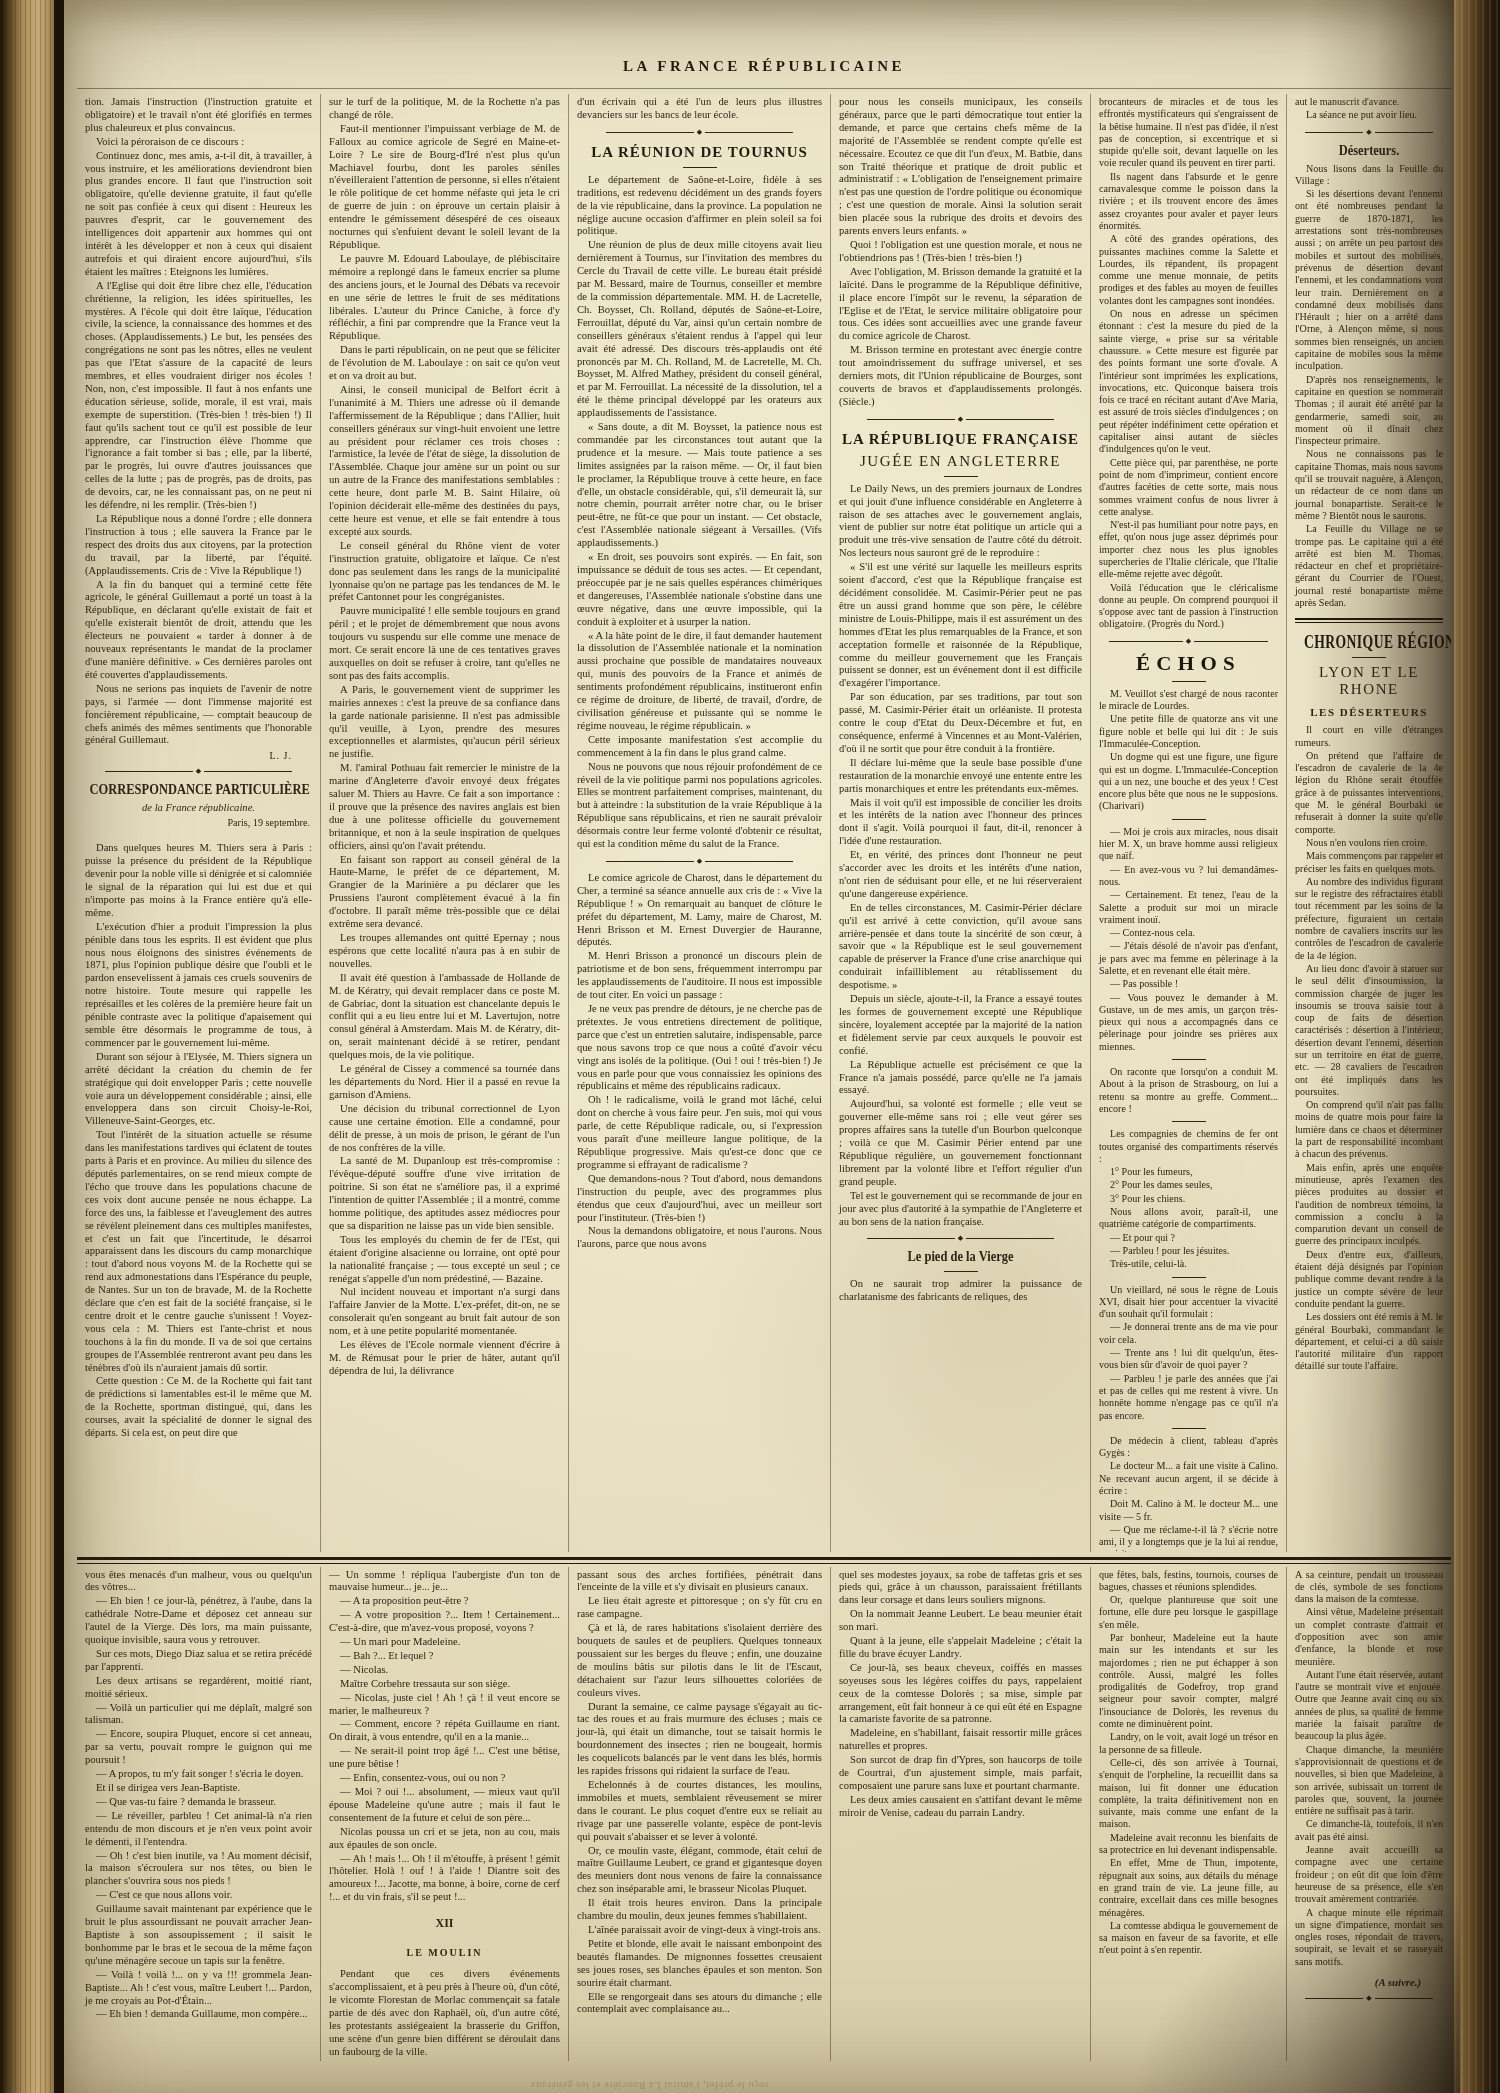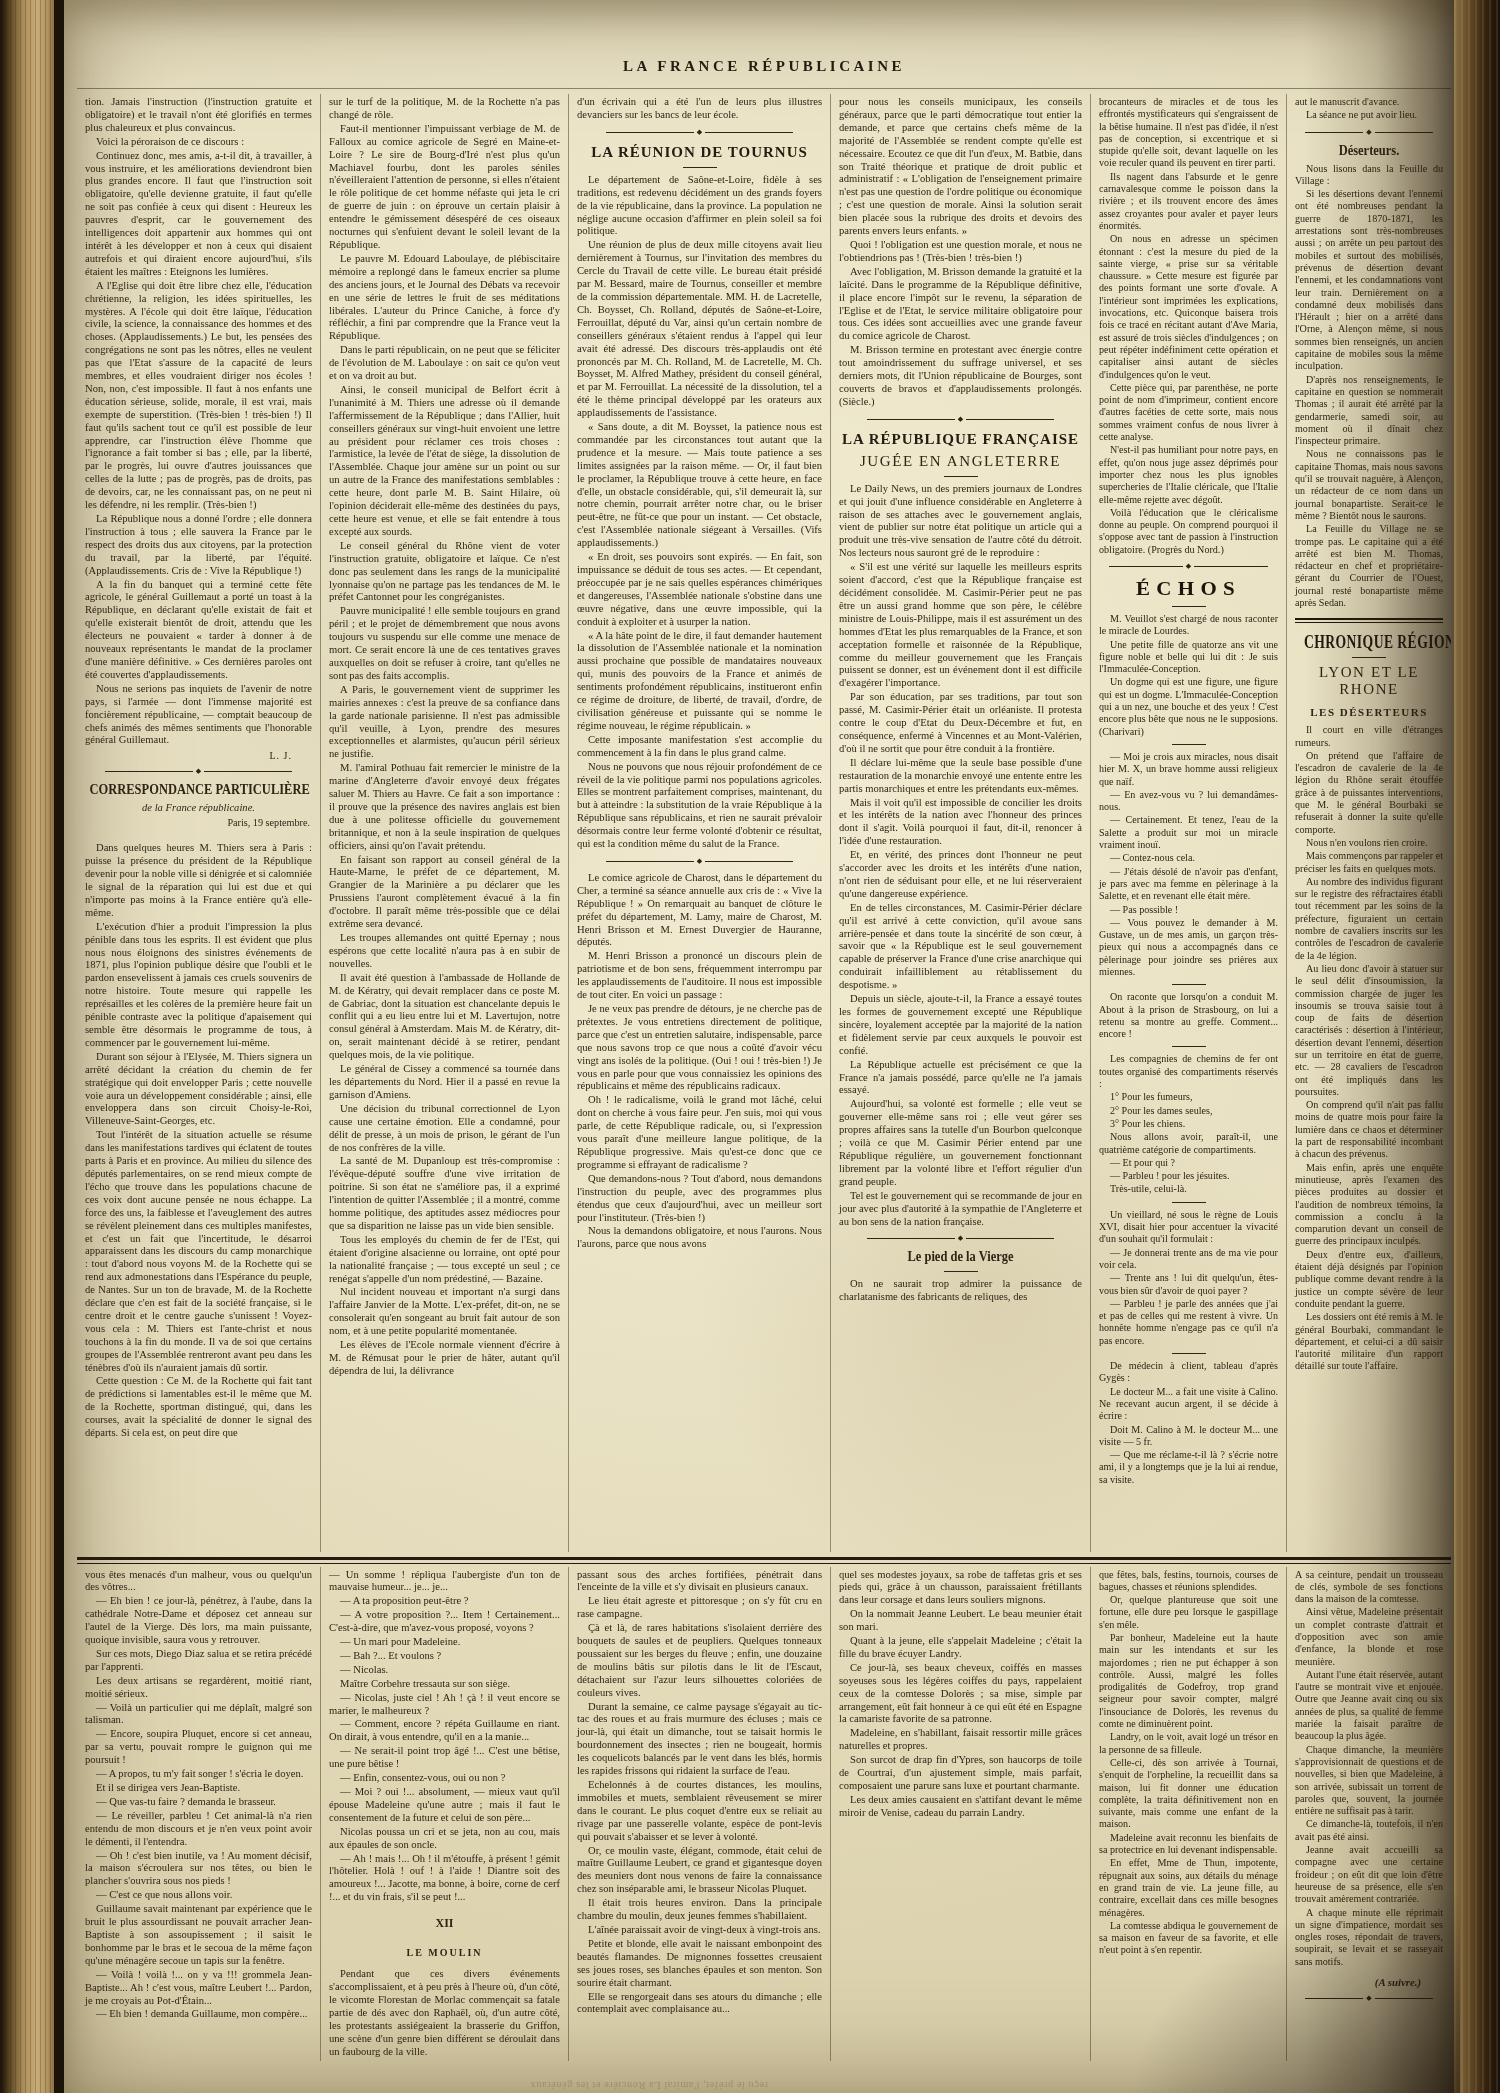--- a/index.html
+++ b/index.html
@@ -200,20 +200,21 @@
             <span class="od">◆</span>
             <span class="ol"></span>
           </div>
           <div class="b-h4">Le pied de la Vierge</div>
           <div class="b-rule"></div>
           <div class="b-p">On ne saurait trop admirer la puissance de charlatanisme des fabricants de reliques, des</div>
         </div>
       <div class="col tight" style="width:196px">
           <div class="b-p b-pn">brocanteurs de miracles et de tous les effrontés mystificateurs qui s'engraissent de la bêtise humaine. Il n'est pas d'idée, il n'est pas de conception, si excentrique et si stupide qu'elle soit, devant laquelle on les voie reculer quand ils peuvent en tirer parti.</div>
           <div class="b-p">Ils nagent dans l'absurde et le genre carnavalesque comme le poisson dans la rivière ; et ils trouvent encore des âmes assez croyantes pour avaler et payer leurs énormités.</div>
+          <div class="b-p">A côté des grandes opérations, des puissantes machines comme la Salette et Lourdes, ils répandent, ils propagent comme une menue monnaie, de petits prodiges et des fables au moyen de feuilles volantes dont les campagnes sont inondées.</div>
           <div class="b-p">On nous en adresse un spécimen étonnant : c'est la mesure du pied de la sainte vierge, « prise sur sa véritable chaussure. » Cette mesure est figurée par des points formant une sorte d'ovale. A l'intérieur sont imprimées les explications, invocations, etc. Quiconque baisera trois fois ce tracé en récitant autant d'Ave Maria, est assuré de trois siècles d'indulgences ; on peut répéter indéfiniment cette opération et capitaliser ainsi autant de siècles d'indulgences qu'on le veut.</div>
           <div class="b-p">Cette pièce qui, par parenthèse, ne porte point de nom d'imprimeur, contient encore d'autres facéties de cette sorte, mais nous sommes vraiment confus de nous livrer à cette analyse.</div>
           <div class="b-p">N'est-il pas humiliant pour notre pays, en effet, qu'on nous juge assez déprimés pour importer chez nous les plus ignobles supercheries de l'Italie cléricale, que l'Italie elle-même rejette avec dégoût.</div>
           <div class="b-p">Voilà l'éducation que le cléricalisme donne au peuple. On comprend pourquoi il s'oppose avec tant de passion à l'instruction obligatoire. (Progrès du Nord.)</div>
           <div class="b-orn">
             <span class="ol"></span>
             <span class="od">◆</span>
             <span class="ol"></span>
           </div>
           <div class="b-fat">ÉCHOS</div>
@@ -301,21 +302,21 @@
           <div class="b-p">— C'est ce que nous allons voir.</div>
           <div class="b-p">Guillaume savait maintenant par expérience que le bruit le plus assourdissant ne pouvait arracher Jean-Baptiste à son assoupissement ; il saisit le bonhomme par le bras et le secoua de la même façon qu'une ménagère secoue un tapis sur la fenêtre.</div>
           <div class="b-p">— Voilà ! voilà !... on y va !!! grommela Jean-Baptiste... Ah ! c'est vous, maître Leubert !... Pardon, je me croyais au Pot-d'Étain...</div>
           <div class="b-p">— Eh bien ! demanda Guillaume, mon compère...</div>
         </div>
       <div class="col" style="width:248px">
           <div class="b-p b-pn">— Un somme ! répliqua l'aubergiste d'un ton de mauvaise humeur... je... je...</div>
           <div class="b-p">— A ta proposition peut-être ?</div>
           <div class="b-p">— A votre proposition ?... Item ! Certainement... C'est-à-dire, que m'avez-vous proposé, voyons ?</div>
           <div class="b-p">— Un mari pour Madeleine.</div>
-          <div class="b-p">— Bah ?... Et voulons ?</div>
+          <div class="b-p">— Bah ?... Et lequel ?</div>
           <div class="b-p">— Nicolas.</div>
           <div class="b-p">Maître Corbehre tressauta sur son siège.</div>
           <div class="b-p">— Nicolas, juste ciel ! Ah ! çà ! il veut encore se marier, le malheureux ?</div>
           <div class="b-p">— Comment, encore ? répéta Guillaume en riant. On dirait, à vous entendre, qu'il en a la manie...</div>
           <div class="b-p">— Ne serait-il point trop âgé !... C'est une bêtise, une pure bêtise !</div>
           <div class="b-p">— Enfin, consentez-vous, oui ou non ?</div>
           <div class="b-p">— Moi ? oui !... absolument, — mieux vaut qu'il épouse Madeleine qu'une autre ; mais il faut le consentement de la future et celui de son père...</div>
           <div class="b-p">Nicolas poussa un cri et se jeta, non au cou, mais aux épaules de son oncle.</div>
           <div class="b-p">— Ah ! mais !... Oh ! il m'étouffe, à présent ! gémit l'hôtelier. Holà ! ouf ! à l'aide ! Diantre soit des amoureux !... Jacotte, ma bonne, à boire, corne de cerf !... et du vin frais, s'il se peut !...</div>
           <div class="b-chap">XII</div>

